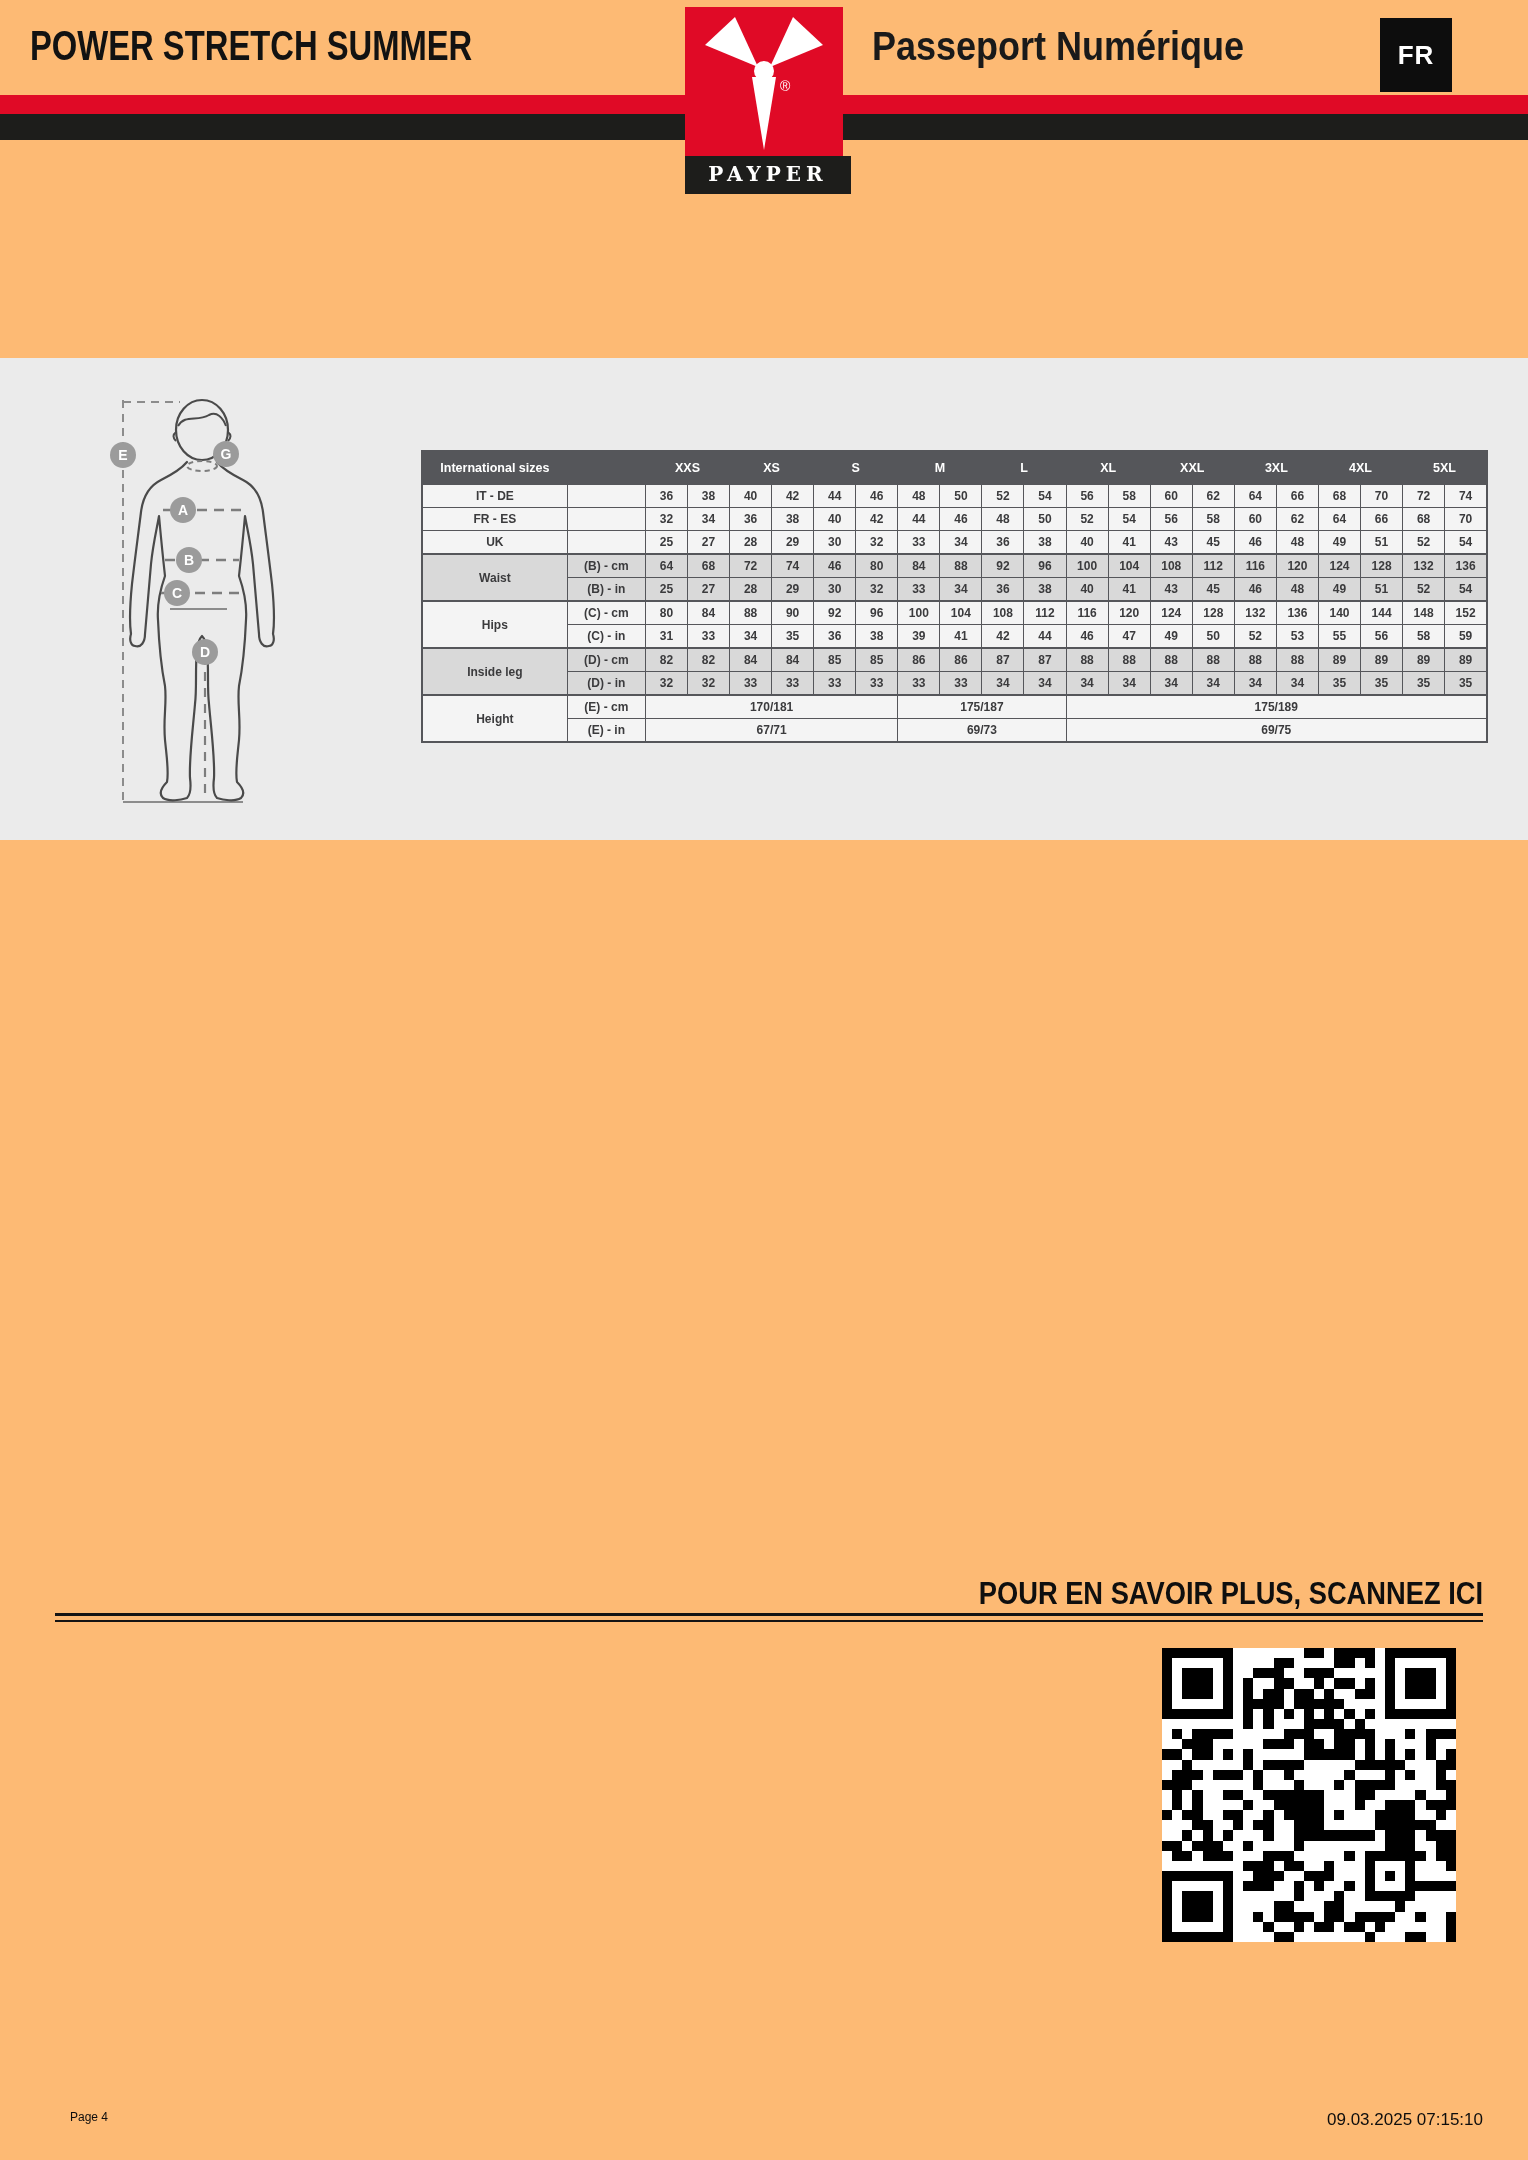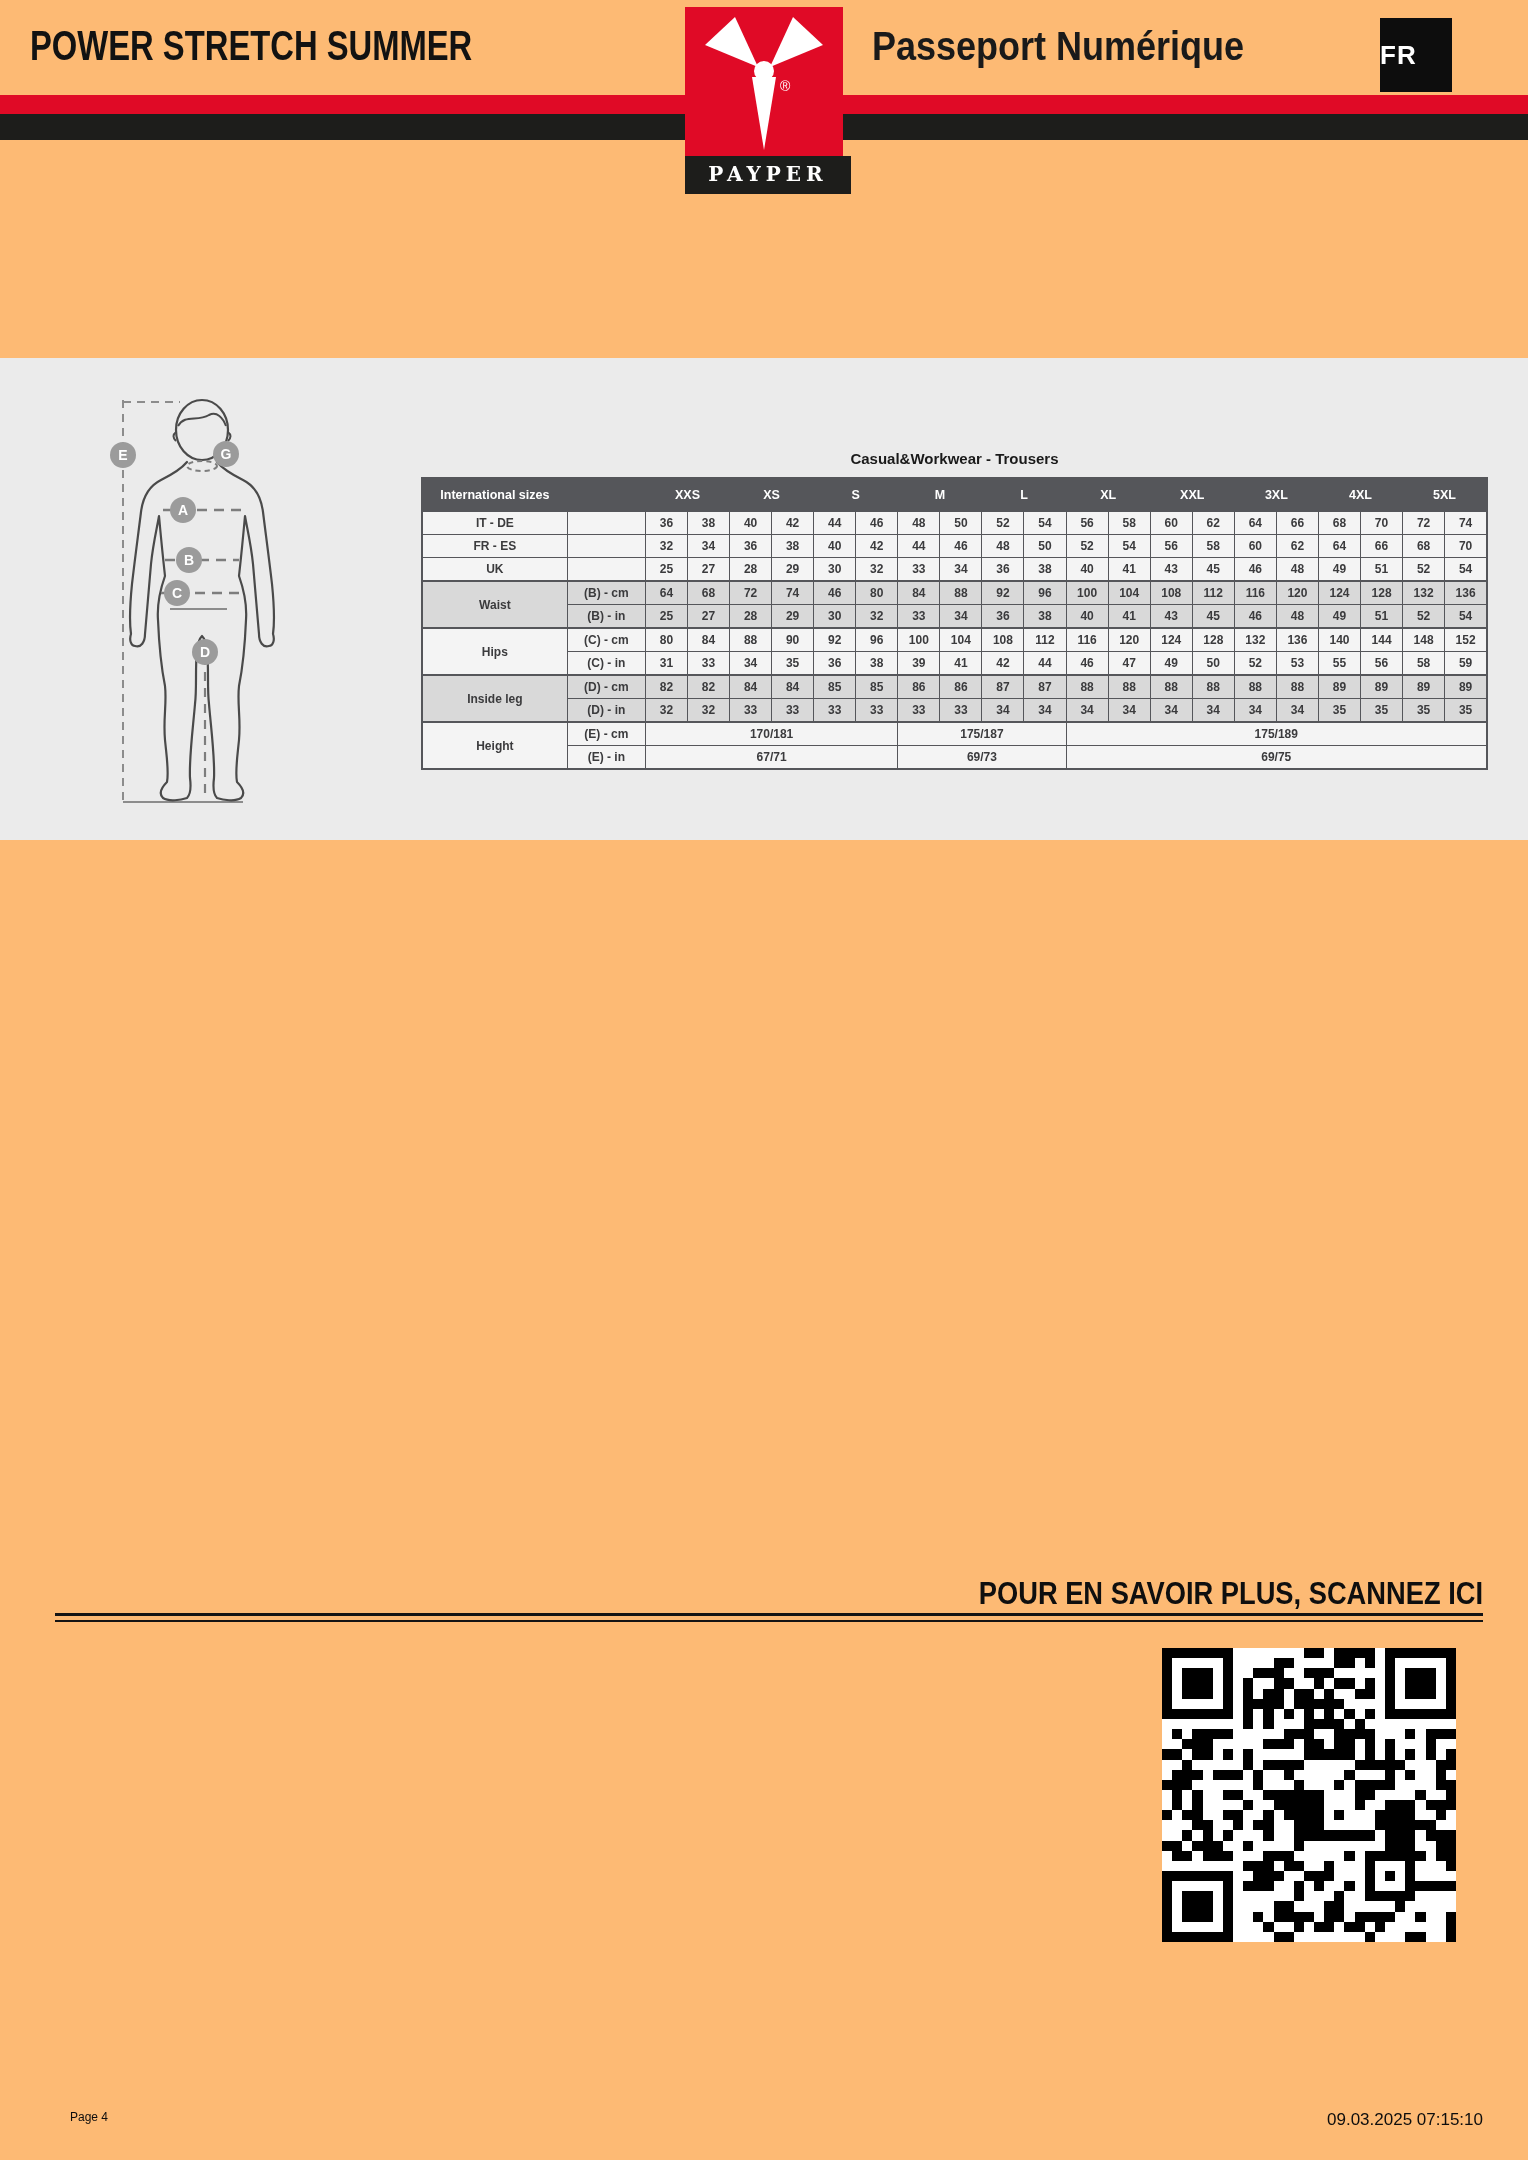--- a/index.html
+++ b/index.html
@@ -7,21 +7,21 @@
         font-family:"Liberation Sans",sans-serif;}
 
   
   .product-title{position:absolute;left:30px;top:22px;font-size:42px;font-weight:bold;color:#121212;
         letter-spacing:0px;transform:scaleX(0.78);transform-origin:0 50%;white-space:nowrap;}
   .doc-title{position:absolute;left:872px;top:24px;font-size:40px;font-weight:bold;color:#1a1a1a;
         transform:scaleX(0.90);transform-origin:0 50%;white-space:nowrap;}
   .stripe-red{position:absolute;left:0;top:95px;width:1528px;height:19px;background:#E00A26;}
   .stripe-black{position:absolute;left:0;top:114px;width:1528px;height:26px;background:#1D1D1B;}
   .lang-badge{position:absolute;left:1380px;top:18px;width:72px;height:74px;background:#0d0d0d;
-        color:#fff;font-size:26px;font-weight:bold;line-height:74px;letter-spacing:1px;}
+        color:#fff;font-size:26px;font-weight:bold;text-align:center;line-height:74px;letter-spacing:1px;}
   .logo-box{position:absolute;left:685px;top:7px;width:158px;height:149px;background:#E00A26;z-index:3;}
   .payper-box{position:absolute;left:685px;top:156px;width:166px;height:38px;background:#1D1D1B;z-index:3;
         color:#fff;font-family:"DejaVu Serif",serif;font-weight:bold;font-size:20px;letter-spacing:5px;
         text-align:center;line-height:37px;}
 
   
   .panel{position:absolute;left:0;top:358px;width:1528px;height:482px;background:#EBEBEB;}
   .figure-svg{position:absolute;left:85px;top:388px;}
 
   .table-wrap{position:absolute;left:421px;top:450px;width:1067px;}
@@ -113,21 +113,20 @@
       <circle cx="104" cy="172" r="13" fill="#9b9b9b"></circle>
       <text x="104" y="177">B</text>
       <circle cx="92" cy="205" r="13" fill="#9b9b9b"></circle>
       <text x="92" y="210">C</text>
       <circle cx="120" cy="264" r="13" fill="#9b9b9b"></circle>
       <text x="120" y="269">D</text>
     </g>
   </svg>
 
   <div class="table-wrap">
-    <div class="table-title">Casual&amp;Workwear - Trousers</div>
     <table class="sizes" id="size-table">
         <colgroup>
           <col class="col-label">
           <col class="col-sub">
           <col class="col-data">
           <col class="col-data">
           <col class="col-data">
           <col class="col-data">
           <col class="col-data">
           <col class="col-data">

